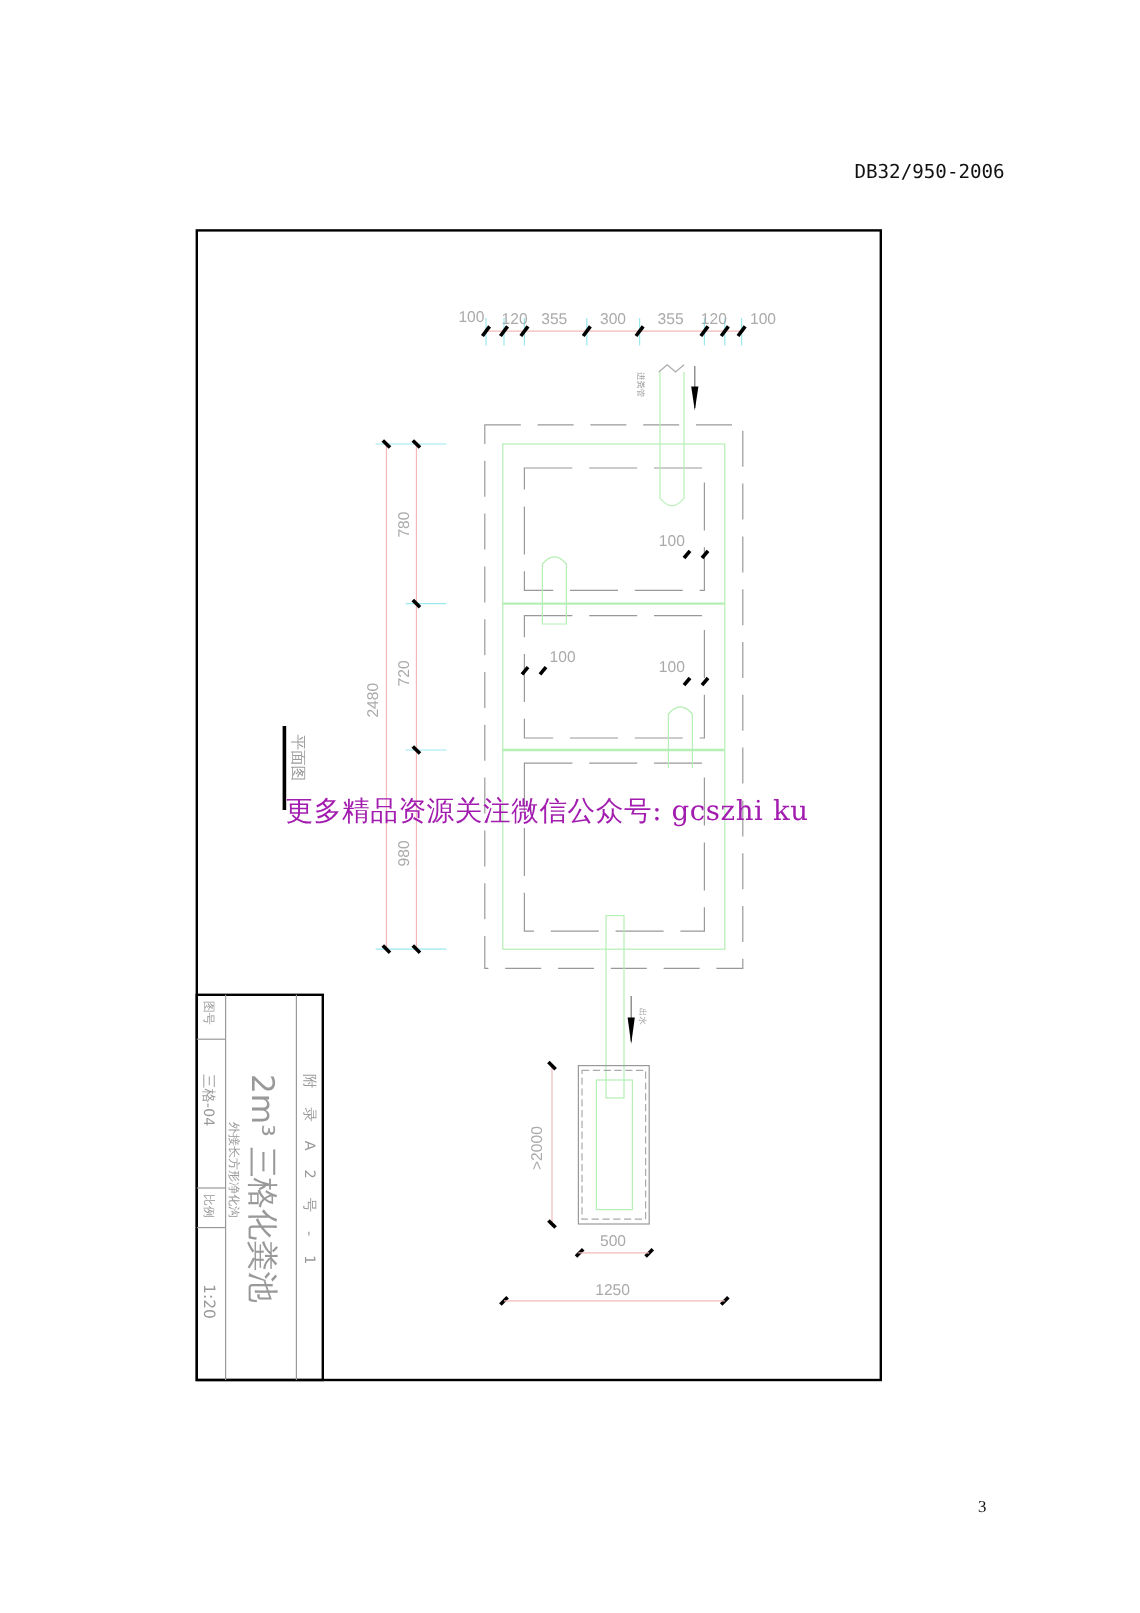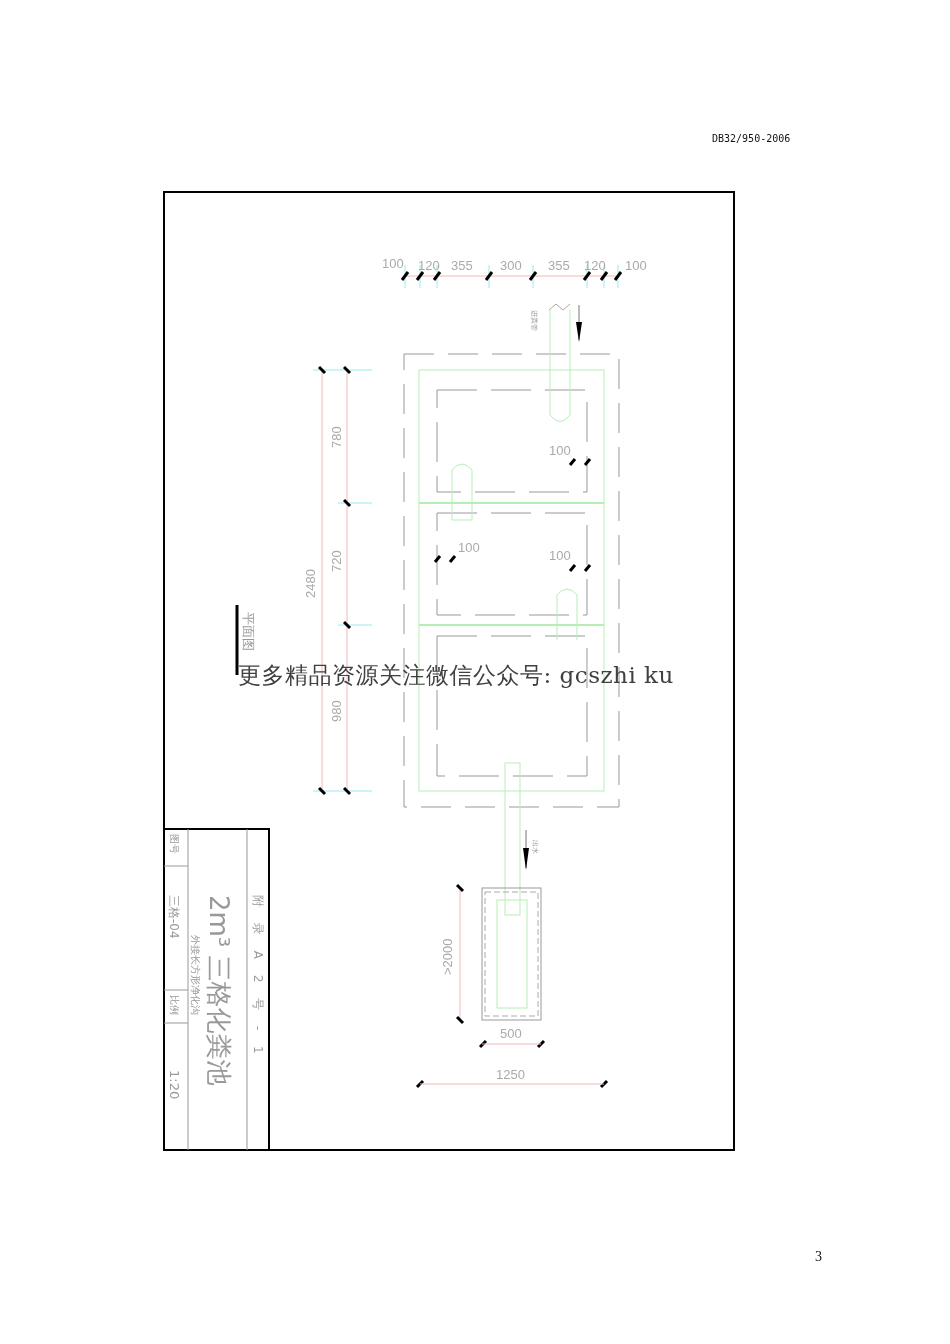--- a/index.html
+++ b/index.html
@@ -1,19 +1,19 @@
 <!DOCTYPE html>
 <html><head>
 <meta charset="utf-8">
 <style>
   html,body{margin:0;padding:0;background:#fff;}
   body{width:950px;height:1344px;position:relative;overflow:hidden;font-family:"DejaVu Sans",sans-serif;}
-  .doc-code{position:absolute;left:712px;top:133px;font-family:"DejaVu Sans Mono",monospace;font-size:10px;color:#111;}
+  .doc-code{position:absolute;left:712px;top:133px;font-family:"DejaVu Sans Mono",monospace;font-size:16px;color:#111;}
   .page-num{position:absolute;left:815px;top:1249px;font-family:"Liberation Serif",serif;font-size:14px;color:#111;}
-  .watermark{position:absolute;left:238px;top:660px;font-family:"DejaVu Serif",serif;font-size:23px;color:#404040;white-space:nowrap;letter-spacing:0.5px;}
+  .watermark{position:absolute;left:238px;top:660px;font-family:"DejaVu Serif",serif;font-size:23px;color:#a21caf;white-space:nowrap;letter-spacing:0.5px;}
   svg{position:absolute;left:0;top:0;}
   .dim{font-family:"Liberation Sans",sans-serif;font-size:13px;fill:#aaa;}
   .tb{font-family:"DejaVu Sans",sans-serif;fill:#999;}
 </style>
 </head>
 <body>
 
 <div class="doc-code">DB32/950-2006</div>
 <div class="page-num">3</div>
 

